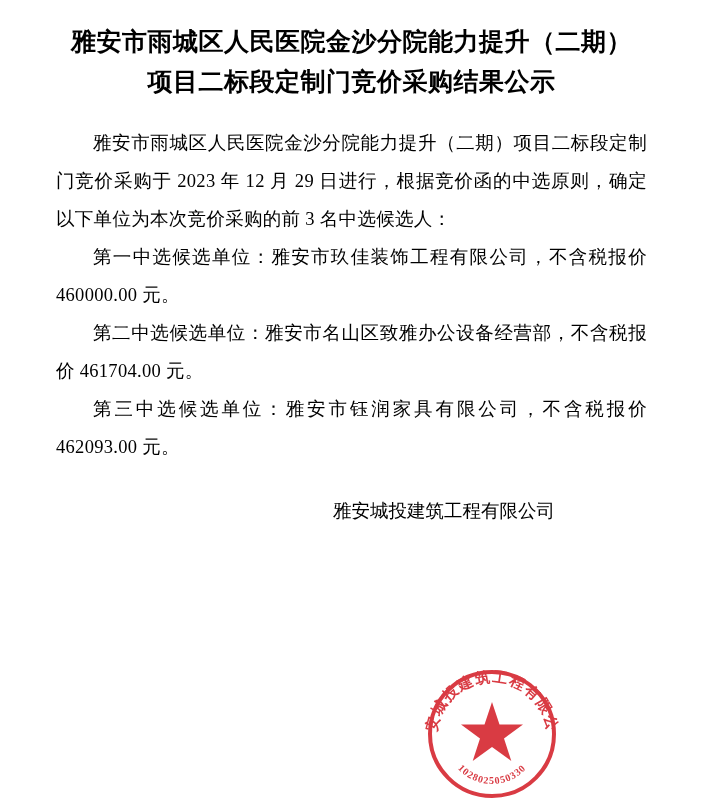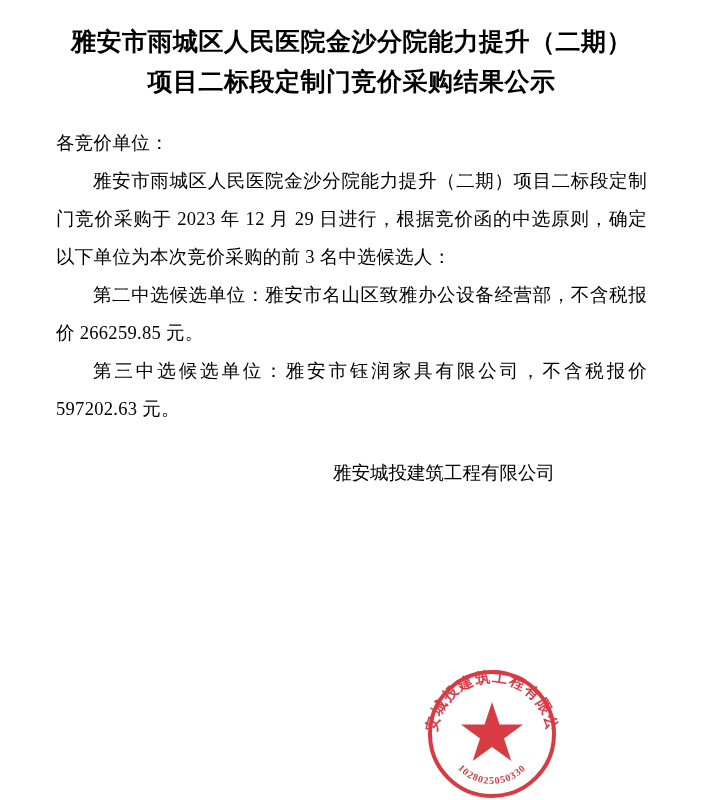--- a/index.html
+++ b/index.html
@@ -81,28 +81,28 @@
   }
 </style>
 </head>
 <body>
 
 <div class="page">
 
   <h1 class="doc-title">雅安市雨城区人民医院金沙分院能力提升（二期）项目二标段定制门竞价采购结果公示</h1>
 
   <div class="body-block">
-    <p class="para noindent">各竞价单位：</p>
 
     <p class="para indent">雅安市雨城区人民医院金沙分院能力提升（二期）项目二标段定制门竞价采购于 2023 年 12 月 29 日进行，根据竞价函的中选原则，确定以下单位为本次竞价采购的前 3 名中选候选人：</p>
 
+    <p class="para indent">第一中选候选单位：雅安市玖佳装饰工程有限公司，不含税报价 460000.00 元。</p>
 
-    <p class="para indent">第二中选候选单位：雅安市名山区致雅办公设备经营部，不含税报价 266259.85 元。</p>
+    <p class="para indent">第二中选候选单位：雅安市名山区致雅办公设备经营部，不含税报价 461704.00 元。</p>
 
-    <p class="para indent">第三中选候选单位：雅安市钰润家具有限公司，不含税报价 597202.63 元。</p>
+    <p class="para indent">第三中选候选单位：雅安市钰润家具有限公司，不含税报价 462093.00 元。</p>
 
   </div>
 
   <div class="signature">
     <span class="sig-line">雅安城投建筑工程有限公司</span>
   </div>
 
   <div class="seal">
     <svg width="152" height="152" viewBox="0 0 152 152" aria-hidden="true">
       <defs>

